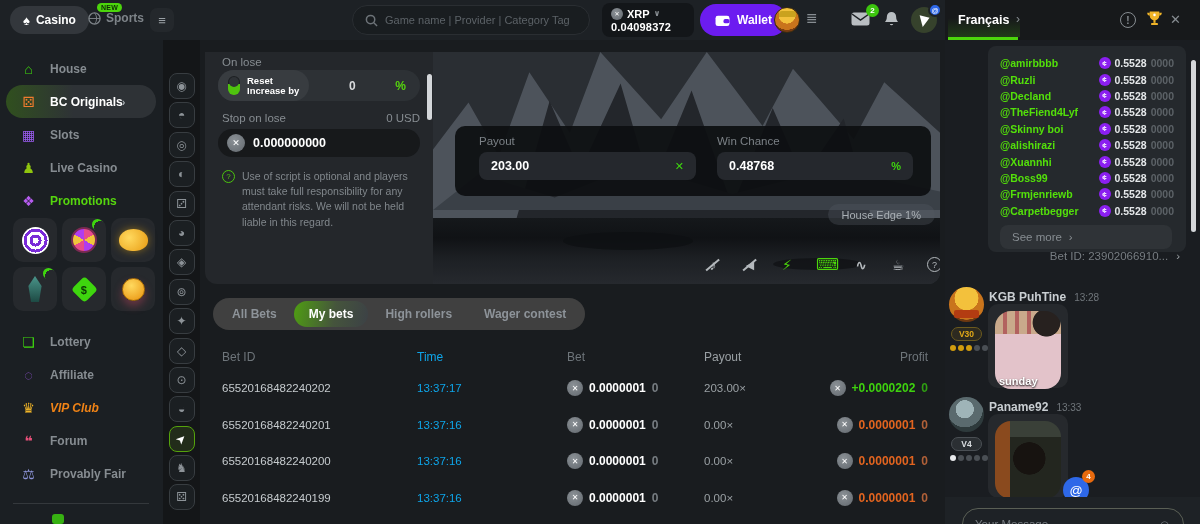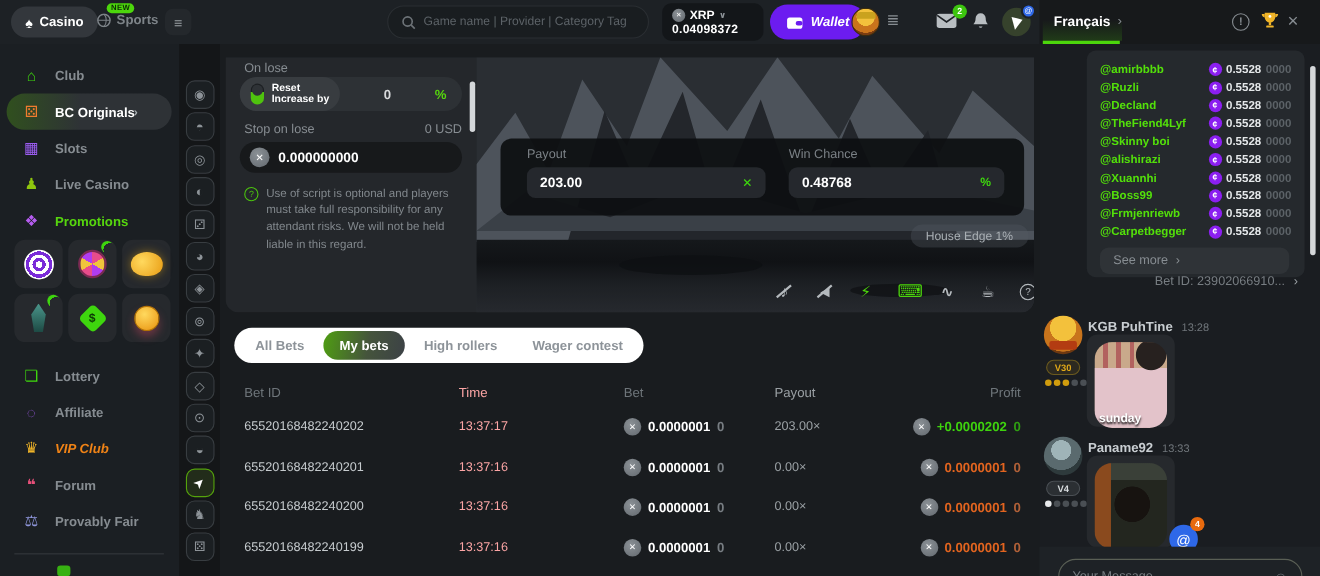--- a/index.html
+++ b/index.html
@@ -16,21 +16,21 @@
   .menu-btn{position:absolute;left:150px;top:8px;width:24px;height:24px;border-radius:7px;background:#24282c;color:#9aa0a5;display:flex;align-items:center;justify-content:center;font-size:13px;}
   .logo{position:absolute;left:207px;top:7px;display:flex;align-items:center;gap:8px;}
   .logo-text{font-size:19px;font-weight:800;color:#fff;letter-spacing:.5px;}
   .search{position:absolute;left:352px;top:5px;width:238px;height:30px;border-radius:15px;background:#191d20;border:1px solid #2a2e32;display:flex;align-items:center;gap:7px;padding:0 12px;}
   .search input{background:transparent;border:none;outline:none;color:#8d9398;font-size:11px;width:190px;}
   .search input::placeholder{color:#5c6267;}
   .xrp-chip{position:absolute;left:602px;top:3px;width:92px;height:34px;border-radius:8px;background:#131619;display:flex;flex-direction:column;justify-content:center;padding:0 9px;gap:1px;}
   .xrp-row{display:flex;align-items:center;gap:4px;color:#fff;font-size:11px;font-weight:bold;}
   .chev-dn{color:#8d9398;font-size:8px;}
   .xrp-bal{color:#fff;font-size:11px;font-weight:bold;letter-spacing:.2px;}
-  .wallet-btn{position:absolute;left:700px;top:4px;height:32px;border-radius:16px;background:#6c1cf0;display:flex;align-items:center;gap:7px;padding:0 15px;color:#fff;font-size:12px;font-weight:bold;font-style:italic;}
+  .wallet-btn{position:absolute;left:700px;top:4px;height:32px;border-radius:16px;background:#6c1cf0;display:flex;align-items:center;gap:7px;padding:0 15px;color:#fff;font-size:12px;font-weight:bold;}
   .avatar{position:absolute;left:774px;top:7px;width:26px;height:26px;border-radius:50%;background:radial-gradient(circle at 50% 30%,#f3c13c 0 40%,#c9741c 41% 70%,#7a3c10 71%);border:1px solid #3a2c10;}
   .avatar::after{content:"";position:absolute;left:4px;top:3px;width:17px;height:6px;background:#caa21e;border-radius:3px 3px 0 0;}
   .list-btn{position:absolute;left:806px;top:10px;color:#878d92;font-size:14px;}
   .mail-btn{position:absolute;left:851px;top:12px;}
   .mail-badge{position:absolute;left:866px;top:4px;width:13px;height:13px;border-radius:7px;background:#3cc50e;color:#fff;font-size:8px;font-weight:bold;display:flex;align-items:center;justify-content:center;}
   .bell-btn{position:absolute;left:884px;top:11px;}
   .chat-btn{position:absolute;left:911px;top:7px;width:26px;height:26px;border-radius:50%;background:#36422c;display:flex;align-items:center;justify-content:center;}
   .chat-wedge{width:0;height:0;border-left:9px solid #fff;border-top:5px solid transparent;border-bottom:7px solid transparent;transform:rotate(-15deg);margin-left:3px;}
   .at-badge{position:absolute;left:928px;top:3px;width:14px;height:14px;border-radius:7px;background:#2e68e8;border:2px solid #1d2125;color:#fff;font-size:7px;display:flex;align-items:center;justify-content:center;}
   .lang{position:absolute;left:958px;top:13px;color:#fff;font-size:12.5px;font-weight:bold;}
@@ -112,30 +112,30 @@
   .pinput{height:28px;border-radius:8px;background:#25282d;display:flex;align-items:center;justify-content:space-between;padding:0 12px;}
   .pinput b{color:#fff;font-size:12.5px;}
   .gr{color:#3ed60e;font-weight:800;font-size:11px;}
   .houseedge{position:absolute;right:5px;top:152px;height:21px;border-radius:11px;background:rgba(84,90,97,.35);color:#a9afb4;font-size:11px;display:flex;align-items:center;padding:0 14px;}
   .gicons{position:absolute;left:272px;top:203px;display:flex;align-items:center;gap:21px;}
   .gic{position:relative;color:#b4b9bd;font-size:14px;width:16px;text-align:center;}
   .gic.green{color:#4cd60c;}
   .slash::after{content:"";position:absolute;left:-1px;top:7px;width:17px;height:1.6px;background:#b4b9bd;transform:rotate(-40deg);}
   .helpc{width:15px;height:15px;border-radius:50%;border:1.4px solid #b4b9bd;font-size:9px;display:flex;align-items:center;justify-content:center;color:#b4b9bd;}
   
-  .tabsbar{position:absolute;left:213px;top:298px;height:32px;border-radius:16px;background:#ffffff;display:inline-flex;align-items:center;padding:0 4px;gap:2px;}
+  .tabsbar{position:absolute;left:213px;top:298px;height:32px;border-radius:16px;background:#404040;display:inline-flex;align-items:center;padding:0 4px;gap:2px;}
   .tab{padding:0 15px;height:26px;display:flex;align-items:center;color:#8d9399;font-size:12px;font-weight:bold;border-radius:13px;}
   .tab.active{background:linear-gradient(100deg,#4f9e12,#45543c 55%,#3c4146);color:#fff;}
   .table{position:absolute;left:205px;top:344px;width:735px;}
   .thead,.trow{display:flex;align-items:center;}
   .thead{height:26px;color:#6e757a;font-size:12px;}
   .trow{height:36.5px;font-size:11.5px;}
   .c1{width:212px;padding-left:17px;color:#c6cbce;}
   .thead .c1{color:#6e757a;}
-  .c2{width:150px;color:#fca5a5;}
+  .c2{width:150px;color:#0ea5e9;}
   .c3{width:137px;display:flex;align-items:center;gap:6px;}
   .c4{width:115px;color:#9aa0a4;}
   .c5{flex:1;display:flex;align-items:center;justify-content:flex-end;gap:6px;padding-right:12px;}
   .thead .c3,.thead .c5{color:#6e757a;}
   .bet-amt{color:#fff;font-size:12px;}
   .dim-w{color:#777d82;font-weight:bold;font-size:12px;}
   .win-amt{color:#3ed20e;font-size:12px;}
   .win-dim{color:#2f9e12;font-weight:bold;font-size:12px;}
   .loss-amt{color:#e2641f;font-size:12px;}
   .loss-dim{color:#b06038;font-weight:bold;font-size:12px;}
@@ -256,21 +256,21 @@
           <circle cx="8" cy="4.6" r="1.2" fill="#fff"></circle>
         </svg>
     </div>
     <div class="close-btn">✕</div>
   </div>
 
   <div class="sidebar">
     <div class="side-top">
       <div class="side-item">
         <span class="ic" style="color:#3ed60e">⌂</span>
-        <span class="lbl">Club</span>
+        <span class="lbl">House</span>
       </div>
       <div class="side-item active">
         <span class="active-pill"></span>
         <span class="ic" style="color:#f07c2e">⚄</span>
         <span class="lbl">BC Originals</span>
         <span class="pill-chev">›</span>
       </div>
       <div class="side-item">
         <span class="ic" style="color:#9b5cf0">▦</span>
         <span class="lbl">Slots</span>

